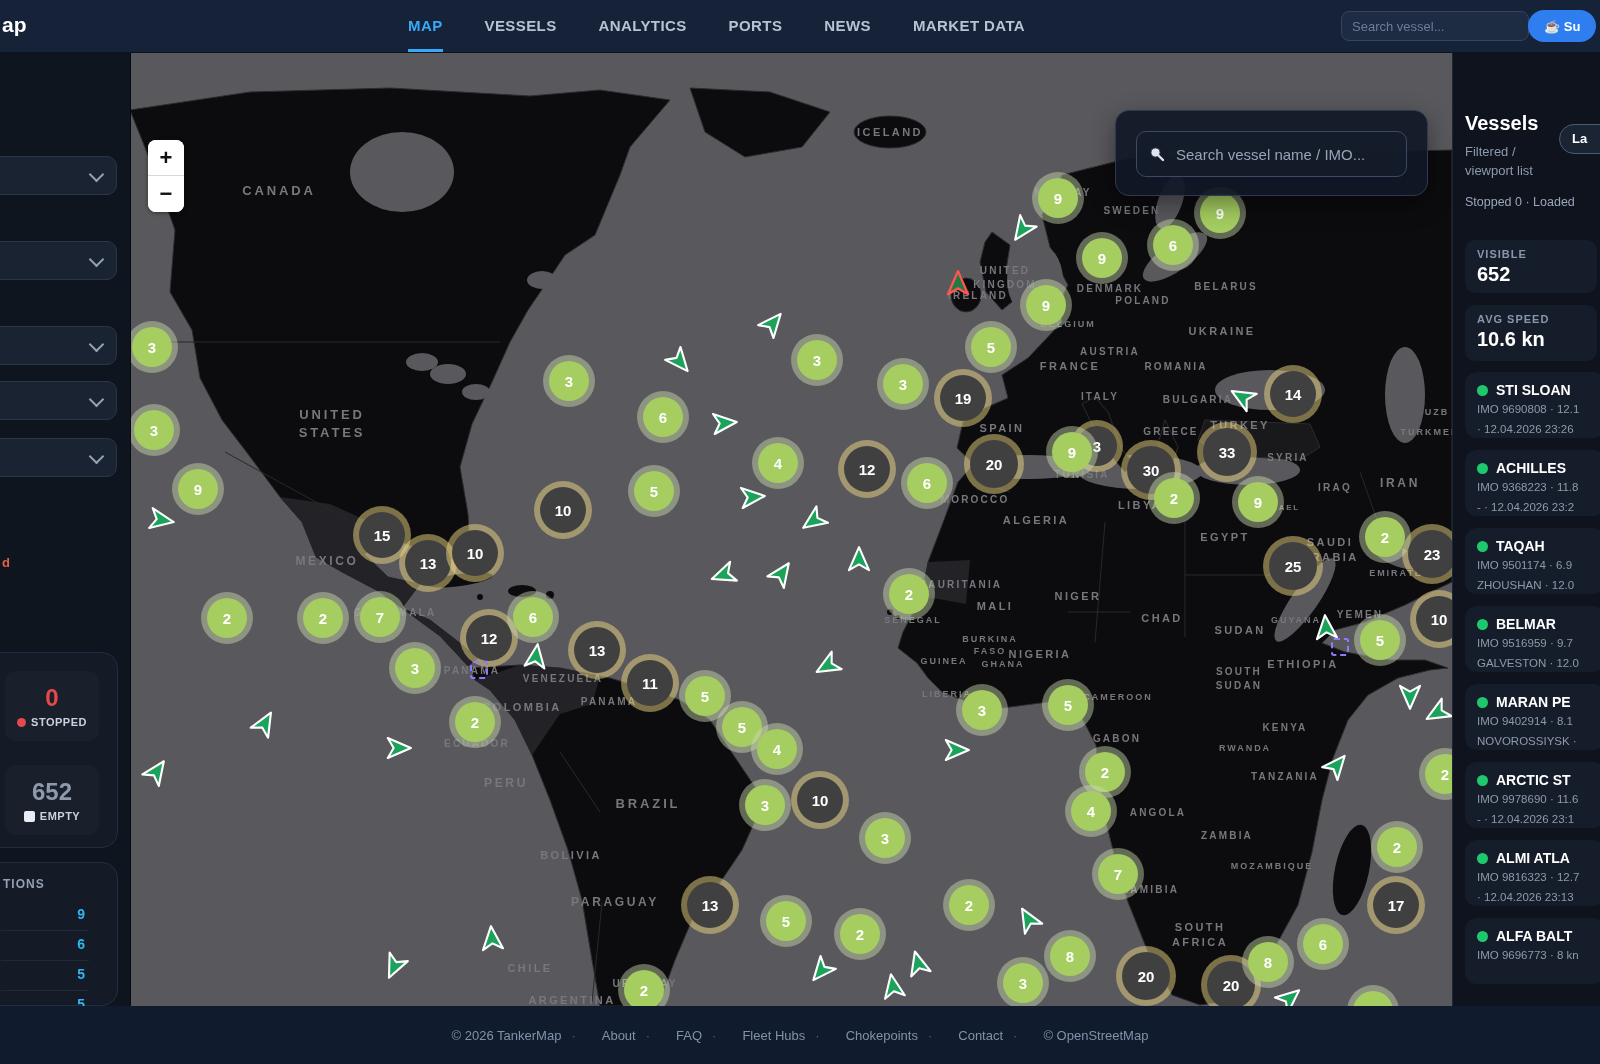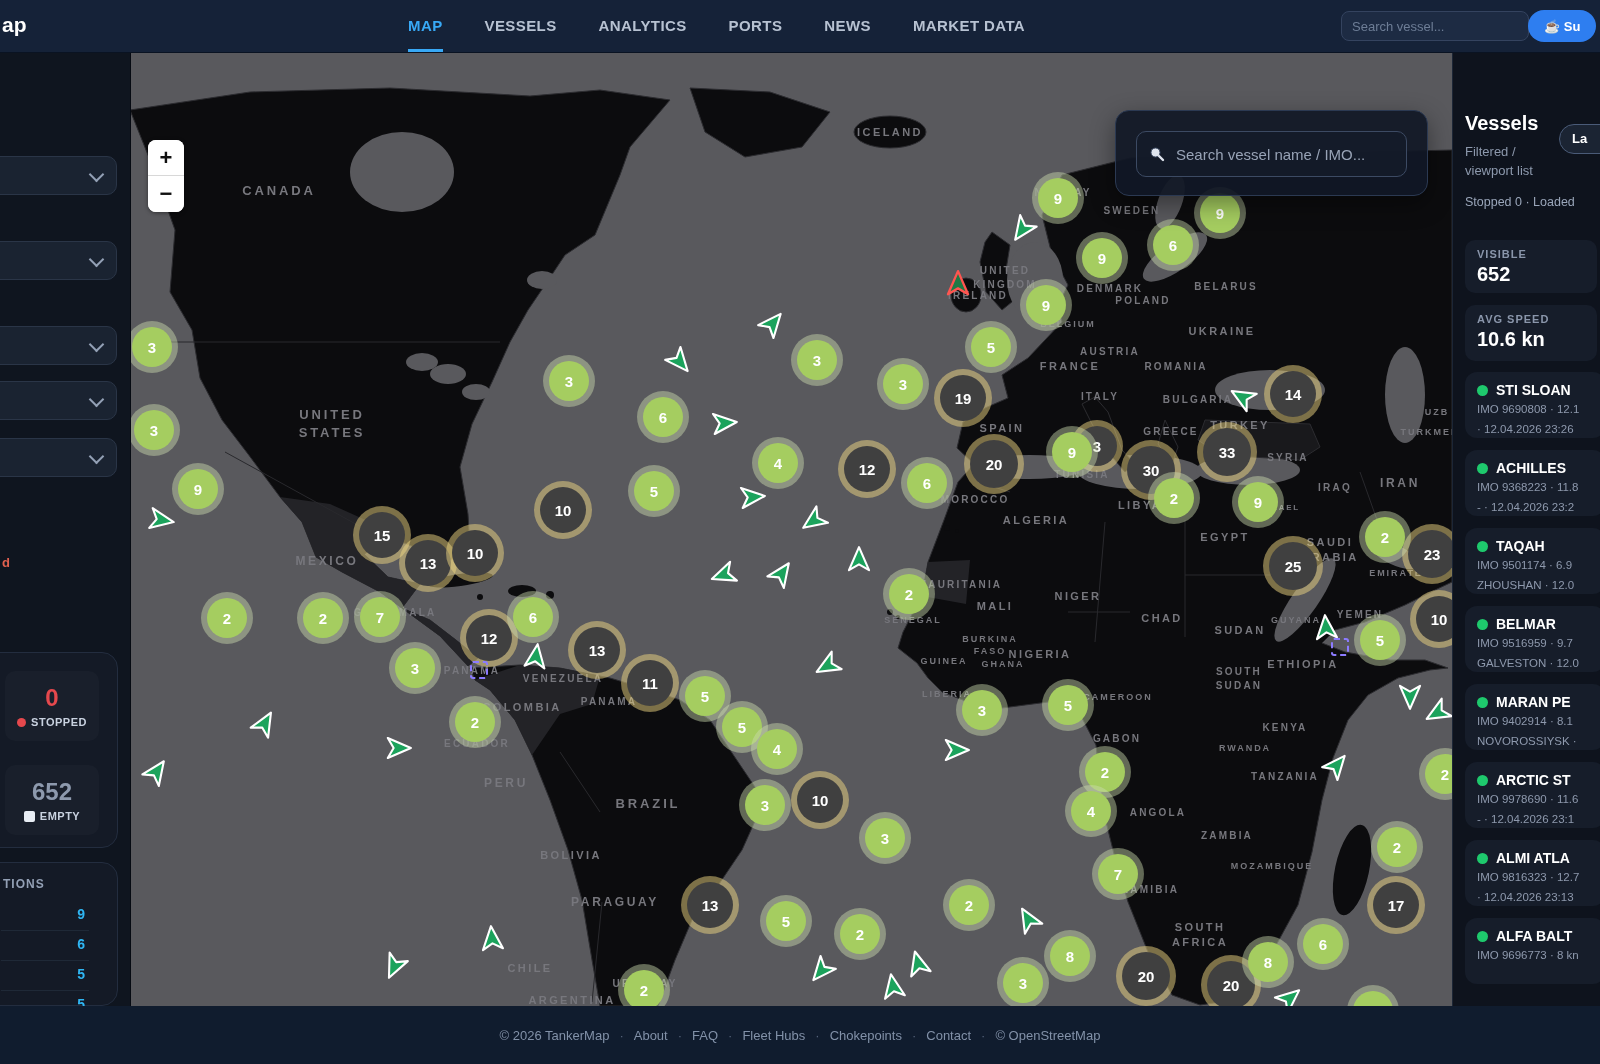--- a/index.html
+++ b/index.html
@@ -76,21 +76,21 @@
   .rp-list{position:absolute;left:12px;top:320px;width:140px;display:flex;flex-direction:column;gap:12px;}
   .v-row{background:#161d2a;border-radius:12px;padding:10px 12px;box-sizing:border-box;height:66px;overflow:hidden;flex:none;cursor:pointer;}
   .v-head{display:flex;align-items:center;gap:8px;white-space:nowrap;}
   .v-dot{width:11px;height:11px;border-radius:50%;background:#1ec96d;flex:none;}
   .v-name{color:#fff;font-size:14px;font-weight:700;}
   .v-meta{color:#8e99ad;font-size:11.5px;line-height:17px;white-space:nowrap;margin-top:3px;}
 
   
   .footer{position:absolute;left:0;top:1006px;width:1600px;height:58px;background:#101c2e;z-index:40;display:flex;align-items:center;justify-content:center;gap:10px;color:#8291a8;font-size:13px;}
   .footer .f-sep{color:#55637a;}
-  .footer .f-link{cursor:pointer;}
+  .footer .f-link{cursor:pointer;margin-left:16px;}
 </style>
 </head>
 <body>
 
 <div id="app">
 
   <header class="nav">
     <div class="logo">ap</div>
     <nav class="nav-items">
         <div class="nav-item active">MAP</div>

